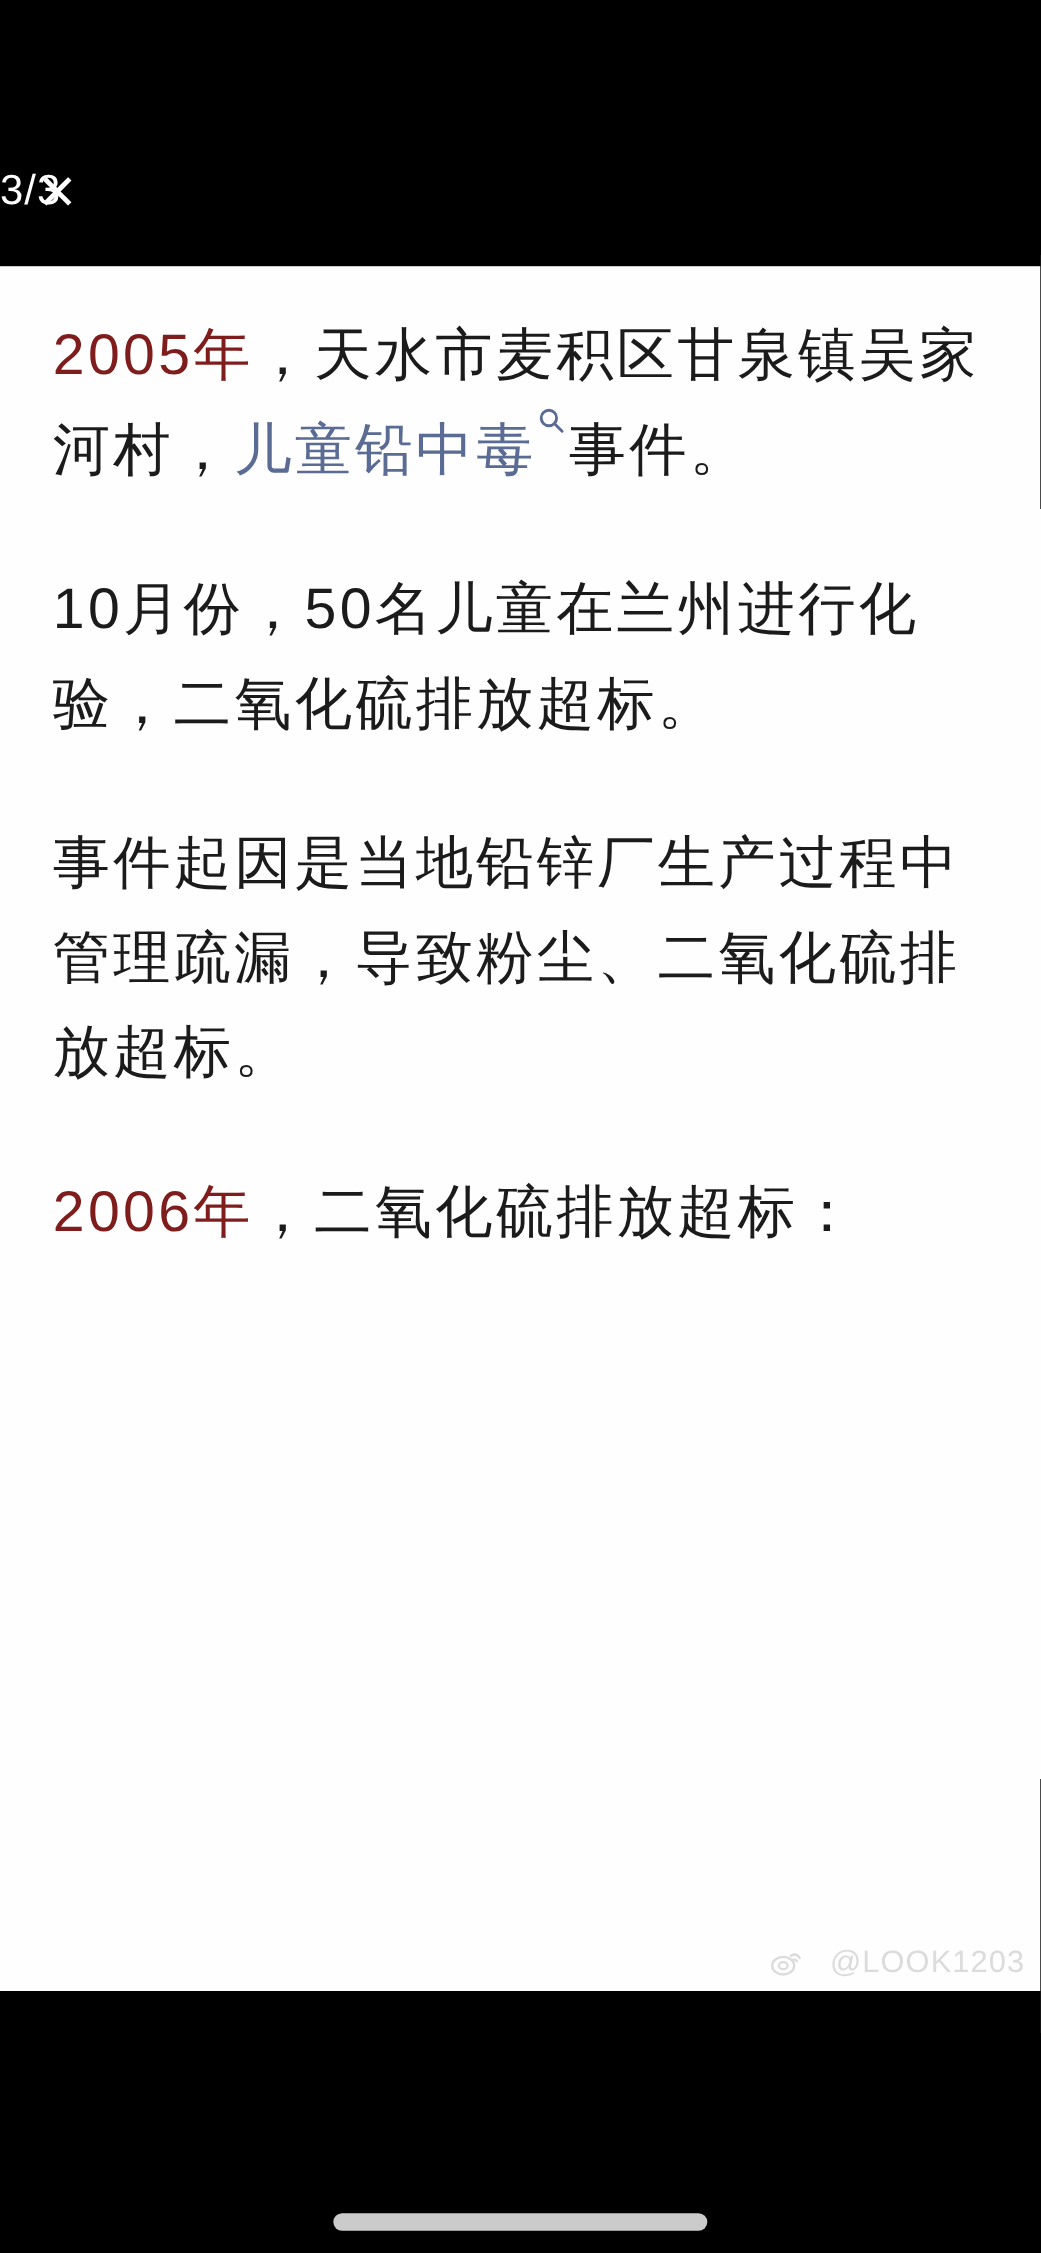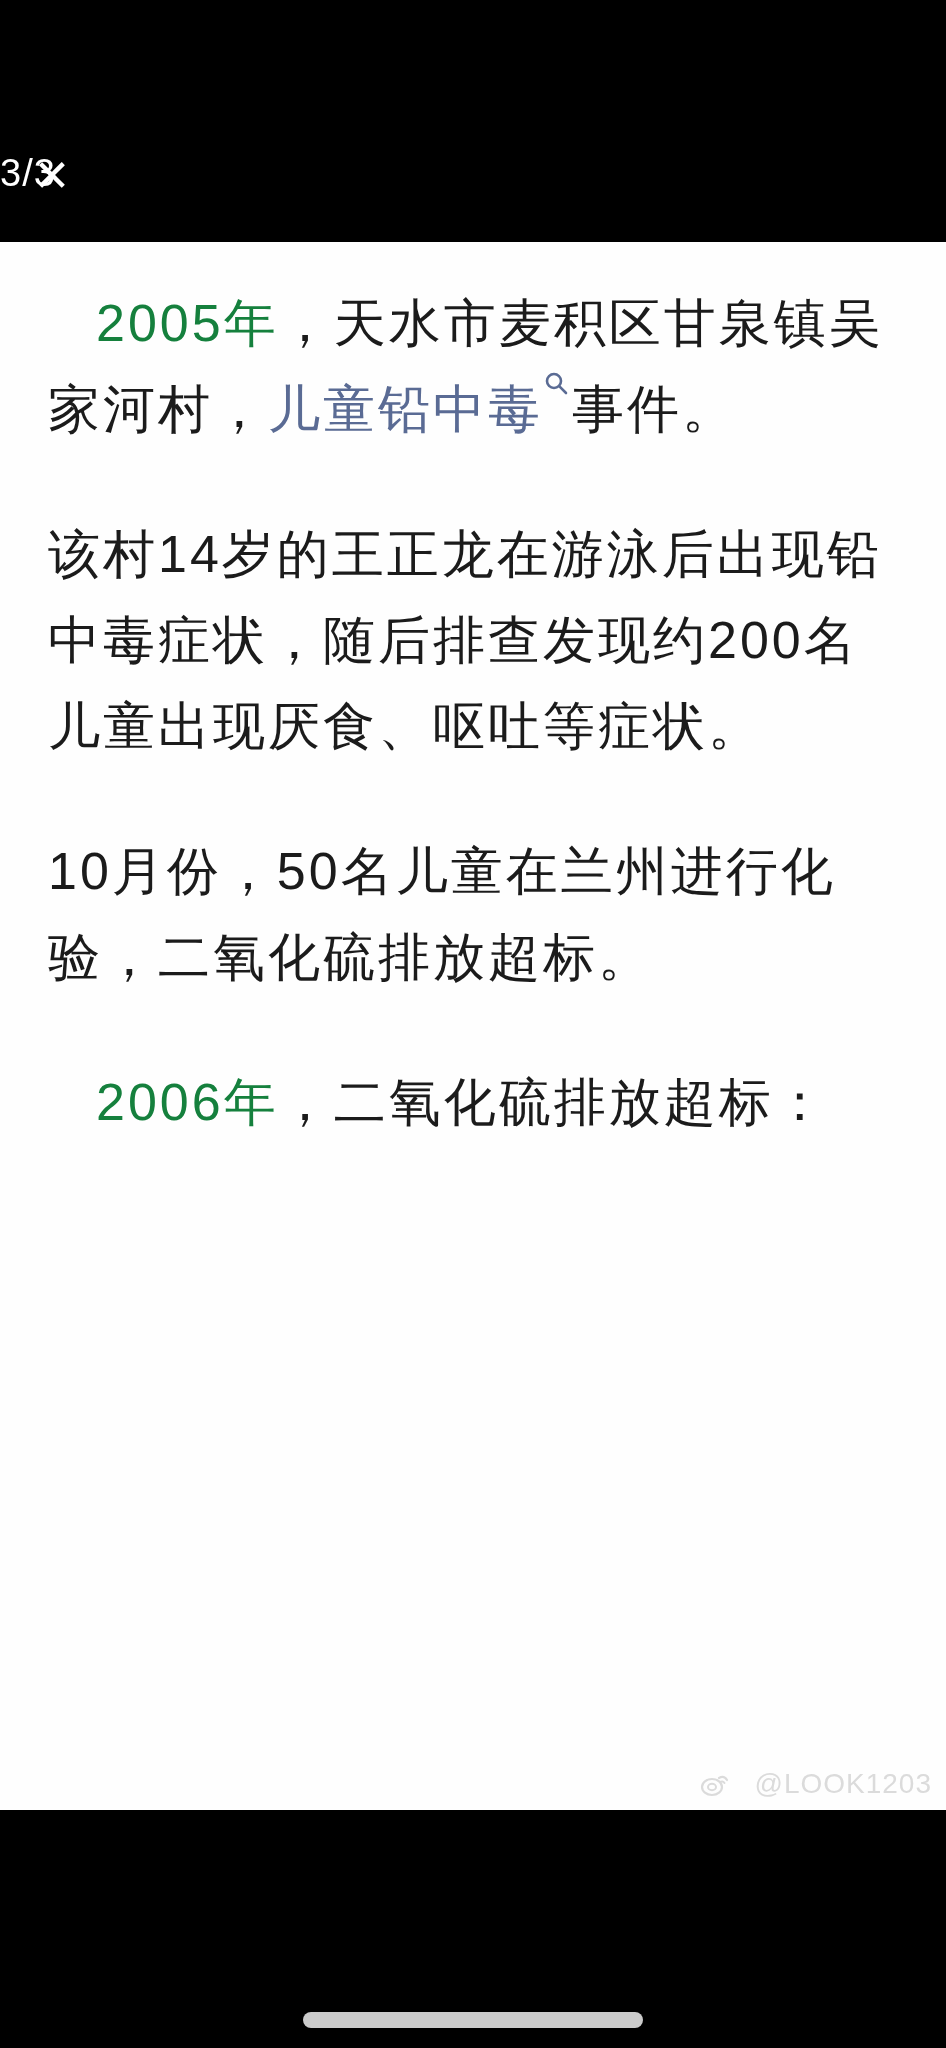--- a/index.html
+++ b/index.html
@@ -57,24 +57,23 @@
   }
   .image-panel p {
     margin: 0 0 59px 0;
     font-size: 52px;
     line-height: 86px;
     letter-spacing: 3px;
     color: #1b1b1b;
     word-break: break-all;
   }
   .year-link {
-    color: #15803d;
+    color: #7f1d1d;
     text-decoration: none;
     cursor: pointer;
-    margin-left: 48px;
   }
   .entity-link {
     color: #5a6b94;
     text-decoration: none;
     cursor: pointer;
     white-space: nowrap;
     margin-top: 19px;
   }
   .sup-search {
     display: inline-block;
@@ -132,28 +131,28 @@
 
   <div class="image-panel">
 
     <p>
       <a class="year-link">2005年</a><span>，天水市麦积区甘泉镇吴家河村，</span><a class="entity-link"><span>儿童铅中毒</span><span class="sup-search"><svg viewBox="0 0 26 26">
              <circle cx="10" cy="10" r="7" fill="none" stroke="#5a6b94" stroke-width="2.6"></circle>
              <line x1="15.2" y1="15.2" x2="22" y2="22" stroke="#5a6b94" stroke-width="2.6" stroke-linecap="round"></line>
            </svg></span></a><span>事件。</span>
     </p>
 
-    <p>
-      <span>该村14岁的王正龙在游泳后出现铅中毒症状，随后排查发现约200名儿童出现厌食、呕吐等症状。</span>
-    </p>
 
     <p>
       <span>10月份，50名儿童在兰州进行化验，二氧化硫排放超标。</span>
     </p>
 
+    <p>
+      <span>事件起因是当地铅锌厂生产过程中管理疏漏，导致粉尘、二氧化硫排放超标。</span>
+    </p>
 
     <p>
       <a class="year-link">2006年</a><span>，二氧化硫排放超标：</span>
     </p>
 
 
     <div class="watermark">
       <span>
         <svg viewBox="0 0 30 26">
           <ellipse cx="12" cy="16" rx="10" ry="8" fill="none" stroke="#dbdbdb" stroke-width="2.2"></ellipse>

